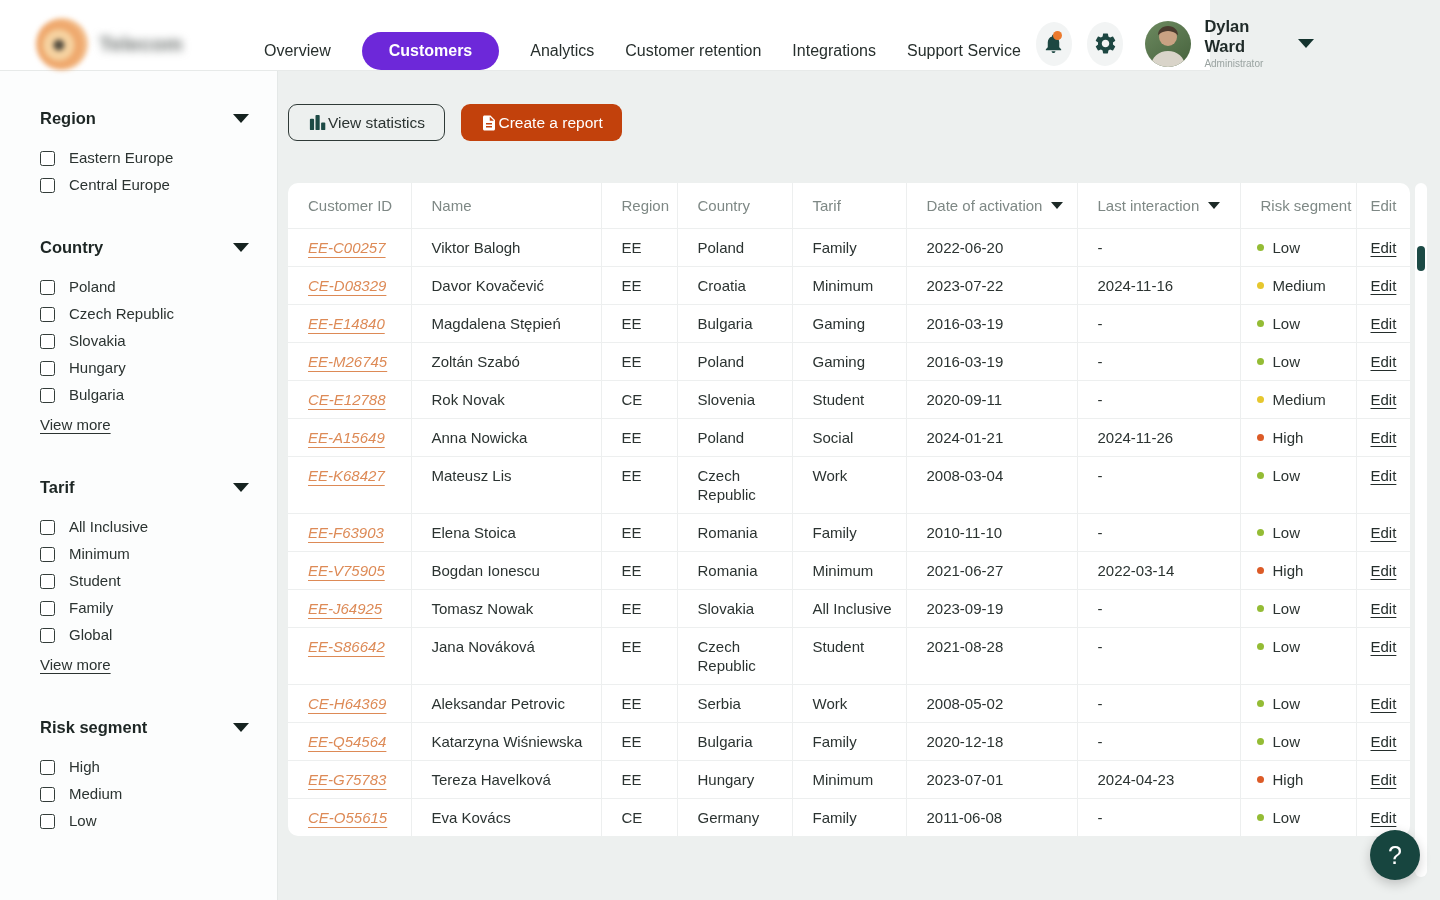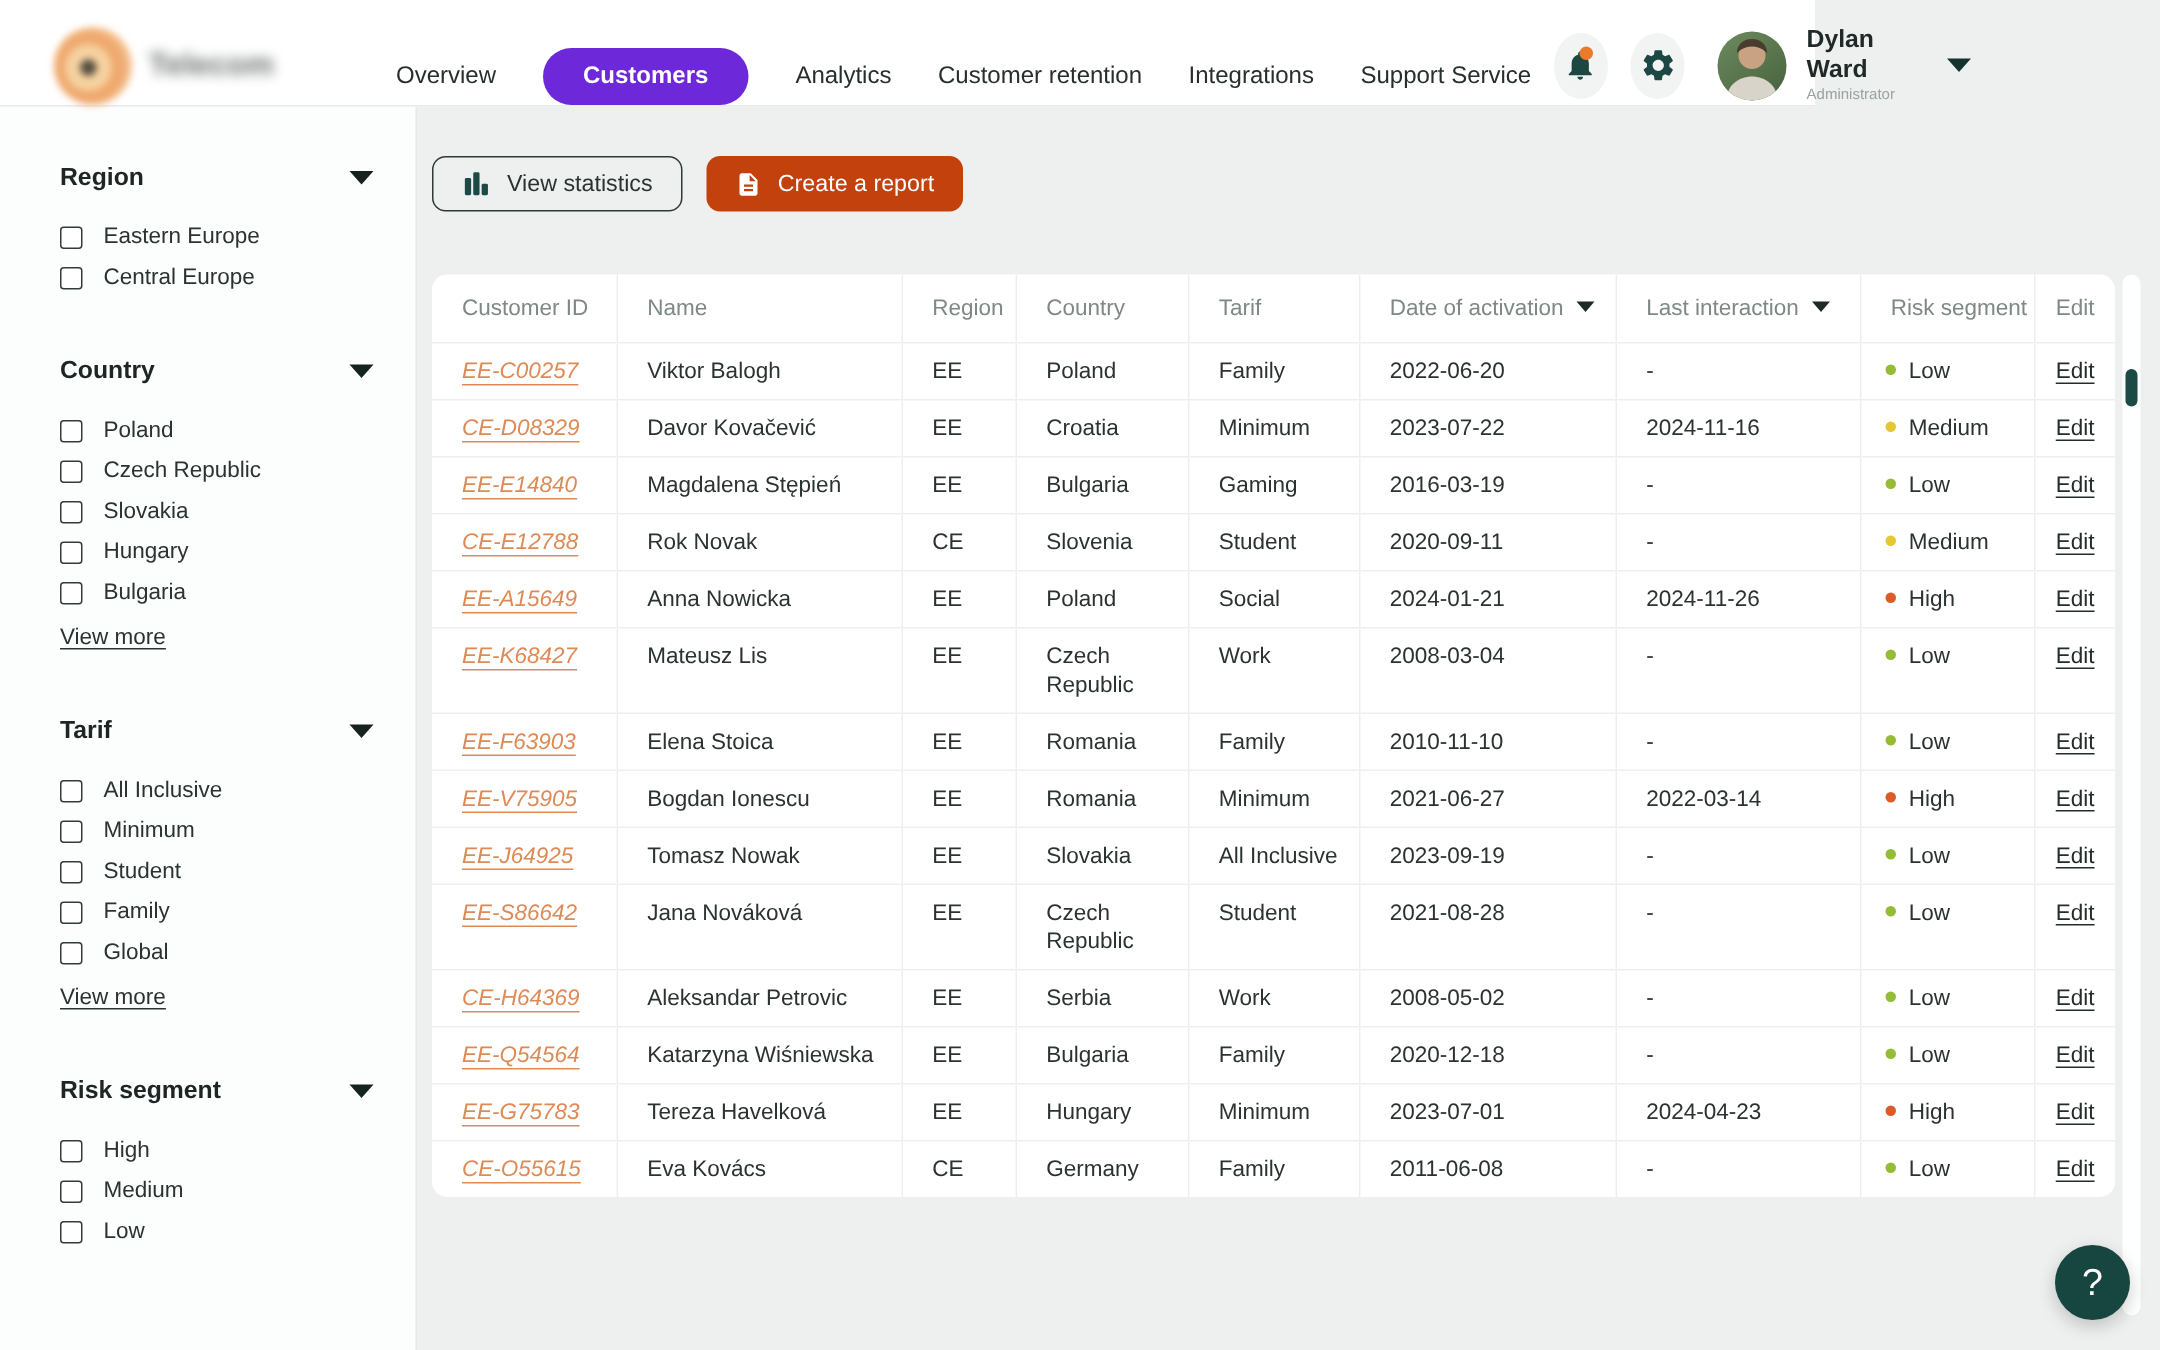--- a/index.html
+++ b/index.html
@@ -62,21 +62,21 @@
     border-top:9px solid #15221f; cursor:pointer;
   }
   .option { display:flex; align-items:center; gap:14px; margin-bottom:9px; font-size:15px; color:#2b3331; cursor:pointer; line-height:18px;text-align:center; }
   .checkbox { width:15px; height:15px; border:1.6px solid #333c39; border-radius:2.5px; background:#fff; flex:none; }
   .view-more { display:inline-block; font-size:15px; color:#2b3331; text-decoration:underline; text-underline-offset:3px; cursor:pointer; margin-top:3px; }
 
   
   .main { position:absolute; left:279px; top:71px; right:0; bottom:0; }
   .toolbar { position:absolute; top:33px; left:9px; right:40px; height:37px; }
   .btn {
-    height:37px; border-radius:9px; display:inline-flex; align-items:center; gap:11px;
+    height:37px; border-radius:9px; display:inline-flex; align-items:center; gap:1px;
     font-size:15.5px; font-family:inherit; cursor:pointer; padding:0 19px; vertical-align:top;
   }
   .btn.outline { background:transparent; border:1px solid #2f3a37; color:#2b3331; }
   .btn.dark { background:#c2410c; border:none; color:#ffffff; margin-left:11px; }
   .search {
     position:absolute; right:0; top:0; width:336px; height:37px; background:#ffffff;
     border-radius:10px; display:flex; align-items:center; padding:0 13px 0 16px;
   }
   .search input { flex:1; border:none; outline:none; font-size:15.5px; color:#2b3331; background:transparent; font-family:inherit; min-width:0; }
   .search input::placeholder { color:#b7bdbc; }
@@ -312,20 +312,31 @@
             <td class="cell-name">Magdalena Stępień</td>
             <td class="cell-region">EE</td>
             <td class="cell-country">Bulgaria</td>
             <td class="cell-tarif">Gaming</td>
             <td class="cell-activation">2016-03-19</td>
             <td class="cell-last_interaction">-</td>
             <td class="cell-risk"><span class="dot" style="background: rgb(148, 188, 53);"></span><span>Low</span></td>
             <td class="cell-edit"><a class="edit-link">Edit</a></td>
           </tr>
           <tr>
+            <td class="cell-id"><a class="id-link">EE-M26745</a></td>
+            <td class="cell-name">Zoltán Szabó</td>
+            <td class="cell-region">EE</td>
+            <td class="cell-country">Poland</td>
+            <td class="cell-tarif">Gaming</td>
+            <td class="cell-activation">2016-03-19</td>
+            <td class="cell-last_interaction">-</td>
+            <td class="cell-risk"><span class="dot" style="background: rgb(148, 188, 53);"></span><span>Low</span></td>
+            <td class="cell-edit"><a class="edit-link">Edit</a></td>
+          </tr>
+          <tr>
             <td class="cell-id"><a class="id-link">CE-E12788</a></td>
             <td class="cell-name">Rok Novak</td>
             <td class="cell-region">CE</td>
             <td class="cell-country">Slovenia</td>
             <td class="cell-tarif">Student</td>
             <td class="cell-activation">2020-09-11</td>
             <td class="cell-last_interaction">-</td>
             <td class="cell-risk"><span class="dot" style="background: rgb(230, 199, 46);"></span><span>Medium</span></td>
             <td class="cell-edit"><a class="edit-link">Edit</a></td>
           </tr>

